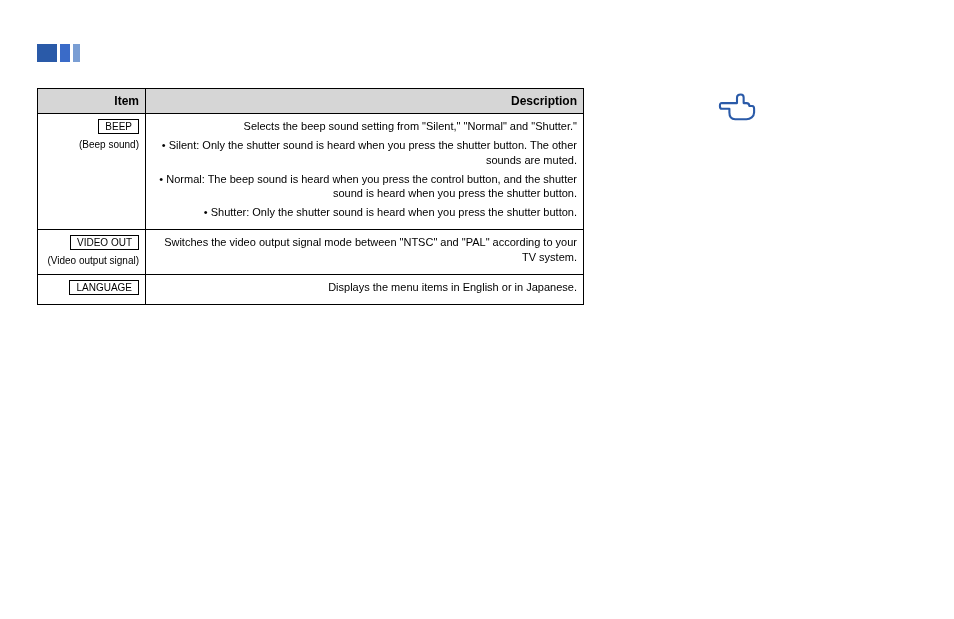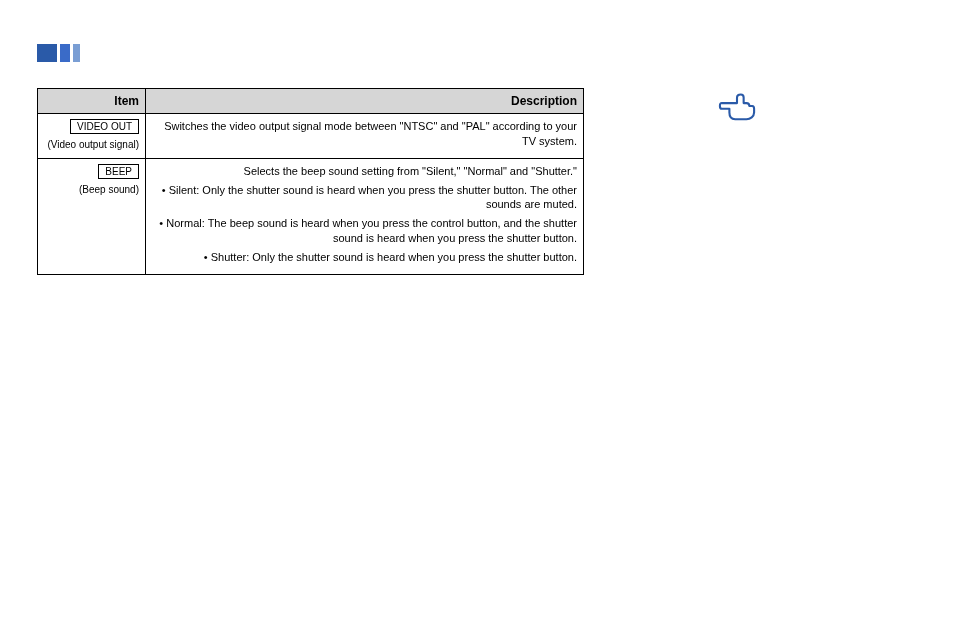--- a/index.html
+++ b/index.html
@@ -114,37 +114,45 @@
 <table class="table">
   <thead>
     <tr>
       <th class="col-item">Item</th>
       <th>Description</th>
     </tr>
   </thead>
   <tbody>
     <tr>
       <td>
+        <span class="box">BEEP</span><br>
+        <span class="sub">(Beep sound)</span>
+      </td>
+      <td class="desc">
+        <p>Selects the beep sound setting from "Silent," "Normal" and "Shutter."</p>
+        <p class="indent bullet">Silent: Only the shutter sound is heard when you press the shutter button. The other sounds are muted.</p>
+        <p class="indent bullet">Normal: The beep sound is heard when you press the control button, and the shutter sound is heard when you press the shutter button.</p>
+        <p class="indent bullet">Shutter: Only the shutter sound is heard when you press the shutter button.</p>
+      </td>
+    </tr>
+    <tr>
+      <td>
         <span class="box">VIDEO OUT</span><br>
         <span class="sub">(Video output signal)</span>
       </td>
       <td class="desc">
         <p>Switches the video output signal mode between "NTSC" and "PAL" according to your TV system.</p>
       </td>
     </tr>
     <tr>
       <td>
-        <span class="box">BEEP</span><br>
-        <span class="sub">(Beep sound)</span>
+        <span class="box">LANGUAGE</span>
       </td>
       <td class="desc">
-        <p>Selects the beep sound setting from "Silent," "Normal" and "Shutter."</p>
-        <p class="indent bullet">Silent: Only the shutter sound is heard when you press the shutter button. The other sounds are muted.</p>
-        <p class="indent bullet">Normal: The beep sound is heard when you press the control button, and the shutter sound is heard when you press the shutter button.</p>
-        <p class="indent bullet">Shutter: Only the shutter sound is heard when you press the shutter button.</p>
+        <p>Displays the menu items in English or in Japanese.</p>
       </td>
     </tr>
   </tbody>
 </table>
 
 <svg class="pointer" viewBox="0 0 40 40">
   <g fill="none" stroke="#2a5aa8" stroke-width="2.2" stroke-linejoin="round" stroke-linecap="round">
     <path d="M4 18 L20 18 L20 12 C20 10 22 9 24 9 C26 9 27 10 27 12 L27 18 L30 18 C32 18 33 19 33 21 L36 21 C38 21 38 23 38 24 L38 28 C38 32 34 35 30 35 L18 35 C14 35 12 32 12 28 L12 24 L4 24 C2 24 2 22 2 21 C2 19 2 18 4 18 Z"></path>
   </g>
 </svg>

